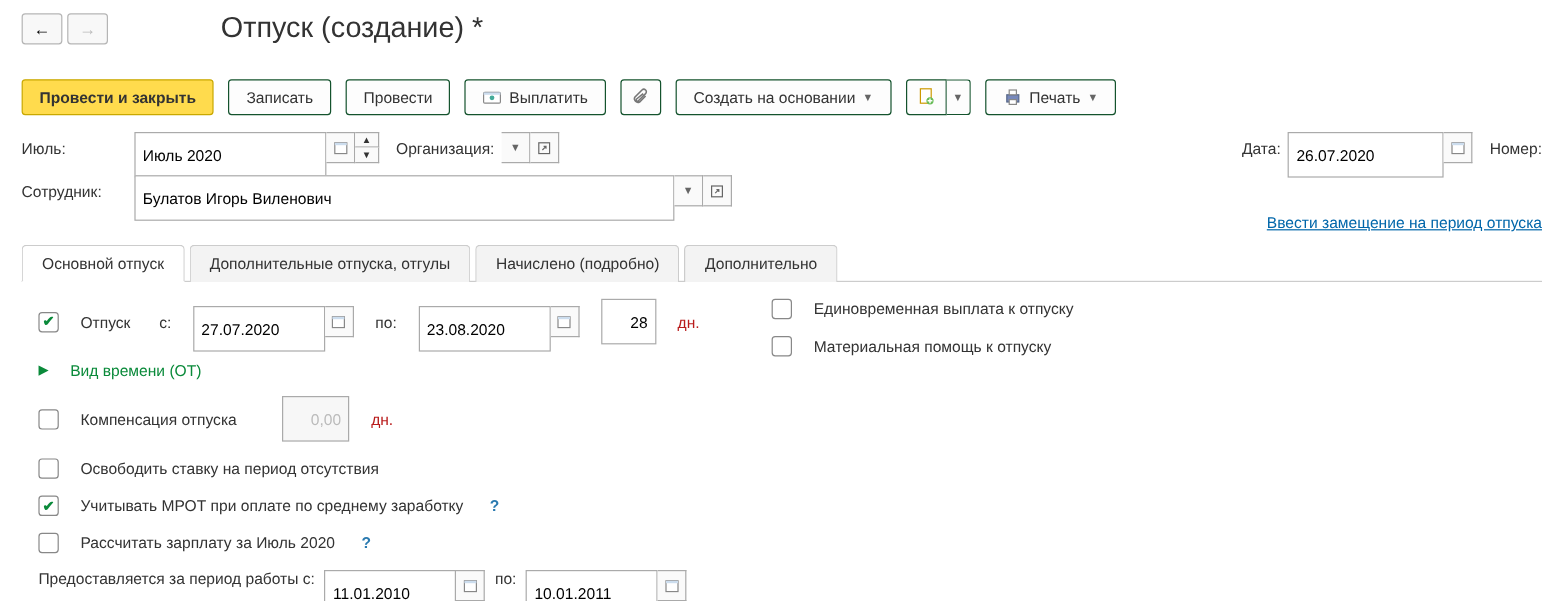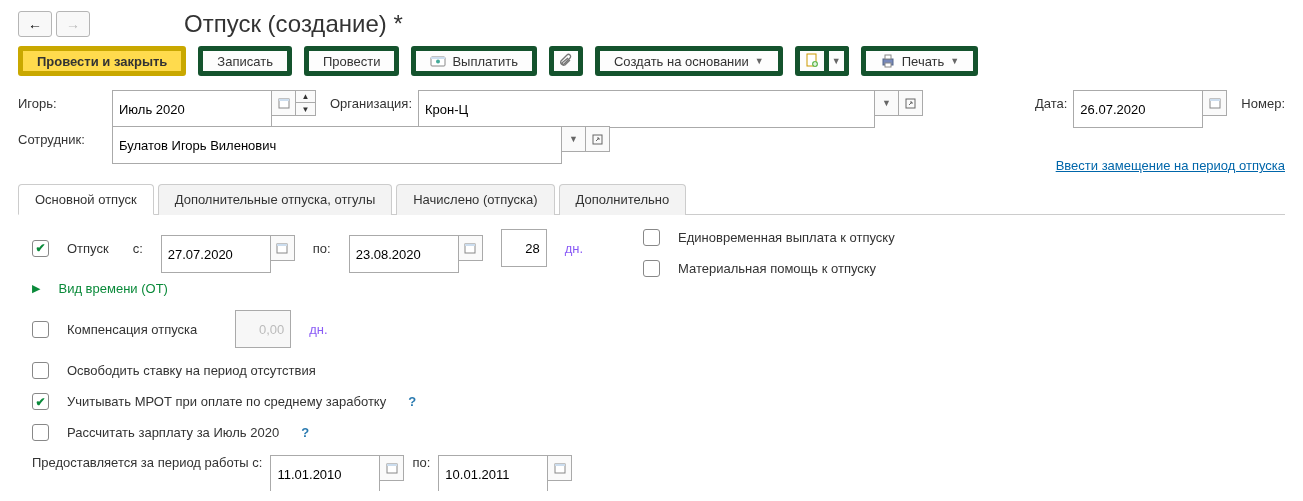--- a/index.html
+++ b/index.html
@@ -17,24 +17,24 @@
   width: 34px; height: 26px;
   border: 1px solid #b5b5b5; background: #f8f8f8;
   display: inline-flex; align-items: center; justify-content: center;
   cursor: pointer; font-size: 14px; border-radius: 3px;
 }
 .nav-btn.disabled { color: #bbb; cursor: default; }
 .page-title { font-size: 24px; margin-left: 90px; color: #333; }
 .main-toolbar { display: flex; align-items: center; gap: 12px; margin-bottom: 14px; flex-wrap: wrap;}
 .btn {
   height: 30px; padding: 0 14px;
-  border: 5px solid #14532d; background: #fdfdfd;
+  border: 1px solid #14532d; background: #fdfdfd;
   border-radius: 3px; cursor: pointer;
   display: inline-flex; align-items: center; gap: 6px;
-  font-size: 13px; color: #333;
+  font-size: 13px; color: #333; margin-top: 20px;
 }
 .btn-primary { background: #ffdb4d; border-color: #c9a800; font-weight: bold; }
 .btn-icon-only { padding: 0; width: 34px; justify-content: center; }
 .dropdown-caret { font-size: 9px; color: #666; }
 .btn-group { display: inline-flex; }
 .btn-group .btn + .btn { border-left: none; border-radius: 0 3px 3px 0;}
 .btn-group .btn:first-child { border-radius: 3px 0 0 3px; }
 .label { color: #333; white-space: nowrap; }
 .input-group { display: inline-flex; align-items: stretch; height: 26px; }
 .text-input {
@@ -59,21 +59,21 @@
 }
 .tab.active { background: #fff; border-bottom: 1px solid #fff; }
 .checkbox {
   width: 17px; height: 17px; border: 1px solid #888; border-radius: 3px;
   display: inline-flex; align-items: center; justify-content: center;
   cursor: pointer; background: #fff; flex-shrink:0;
 }
 .checkbox.checked::after { content: "✔"; color: #0a8a3a; font-size: 12px; font-weight: bold; }
 .content-row { display: flex; align-items: center; gap: 18px; margin-bottom: 14px; padding-left: 14px;}
 .content-cols { display: flex; gap: 60px; }
-.unit { color: #8b5cf6; }
+.unit { color: #b91c1c; }
 .input-disabled { background: #f7f7f7; color: #bbb; text-align: right; }
 .help-icon {
   width: 16px; height: 16px; border-radius: 50%;
   color: #2a7ab0; font-weight: bold;
   display: inline-flex; align-items: center; justify-content: center;
   cursor: pointer; font-size: 13px;
 }
 .highlight-box {
   border: 3px solid #d92020; padding: 4px 8px;
   display: inline-flex; align-items: center;
@@ -139,37 +139,36 @@
           <rect x="5" y="2" width="6" height="4" fill="#fff" stroke="#888"></rect>
           <rect x="5" y="10" width="6" height="4" fill="#fff" stroke="#888"></rect>
         </svg>
     </span>
     <span>Печать</span>
     <span class="dropdown-caret">▼</span>
   </button>
 </div>
 
 <div class="row">
-  <span class="label" style="width:88px">Игорь:</span>
+  <span class="label" style="width:88px">Июль:</span>
   <span class="input-group">
     <input class="text-input" style="width: 160px;" value="Июль 2020">
     <span class="side-btn">
       <svg width="12" height="12" viewBox="0 0 12 12">
           <rect x="1" y="2" width="10" height="9" fill="#fff" stroke="#888"></rect>
           <rect x="1" y="2" width="10" height="2" fill="#cde"></rect>
         </svg>
     </span>
     <span class="spinner-col">
       <span class="spin">▲</span>
       <span class="spin">▼</span>
     </span>
   </span>
   <span class="label" style="margin-left:8px">Организация:</span>
   <span class="input-group" style="flex:1">
-    <input class="text-input" style="width: 457px;" value="Крон-Ц">
     <span class="side-btn">
         <span class="dropdown-caret">▼</span>
       </span>
     <span class="side-btn">
       <svg width="11" height="11" viewBox="0 0 11 11">
           <rect x="1" y="1" width="9" height="9" fill="none" stroke="#666"></rect>
           <path d="M4 7l3-3M5 4h2v2" fill="none" stroke="#666"></path>
         </svg>
     </span>
   </span>
@@ -201,21 +200,21 @@
     </span>
   </span>
 </div>
 <div class="right-link-row">
   <a class="link" style="text-decoration: underline;">Ввести замещение на период отпуска</a>
 </div>
 
 <div class="tabs">
   <div class="tab active">Основной отпуск</div>
   <div class="tab">Дополнительные отпуска, отгулы</div>
-  <div class="tab">Начислено (отпуска)</div>
+  <div class="tab">Начислено (подробно)</div>
   <div class="tab">Дополнительно</div>
 </div>
 
 <div class="content-cols">
   <div>
     <div class="content-row">
       <span class="checkbox checked"></span>
       <span class="label">Отпуск</span>
       <span class="label" style="margin-left:6px">с:</span>
       <span class="input-group">

